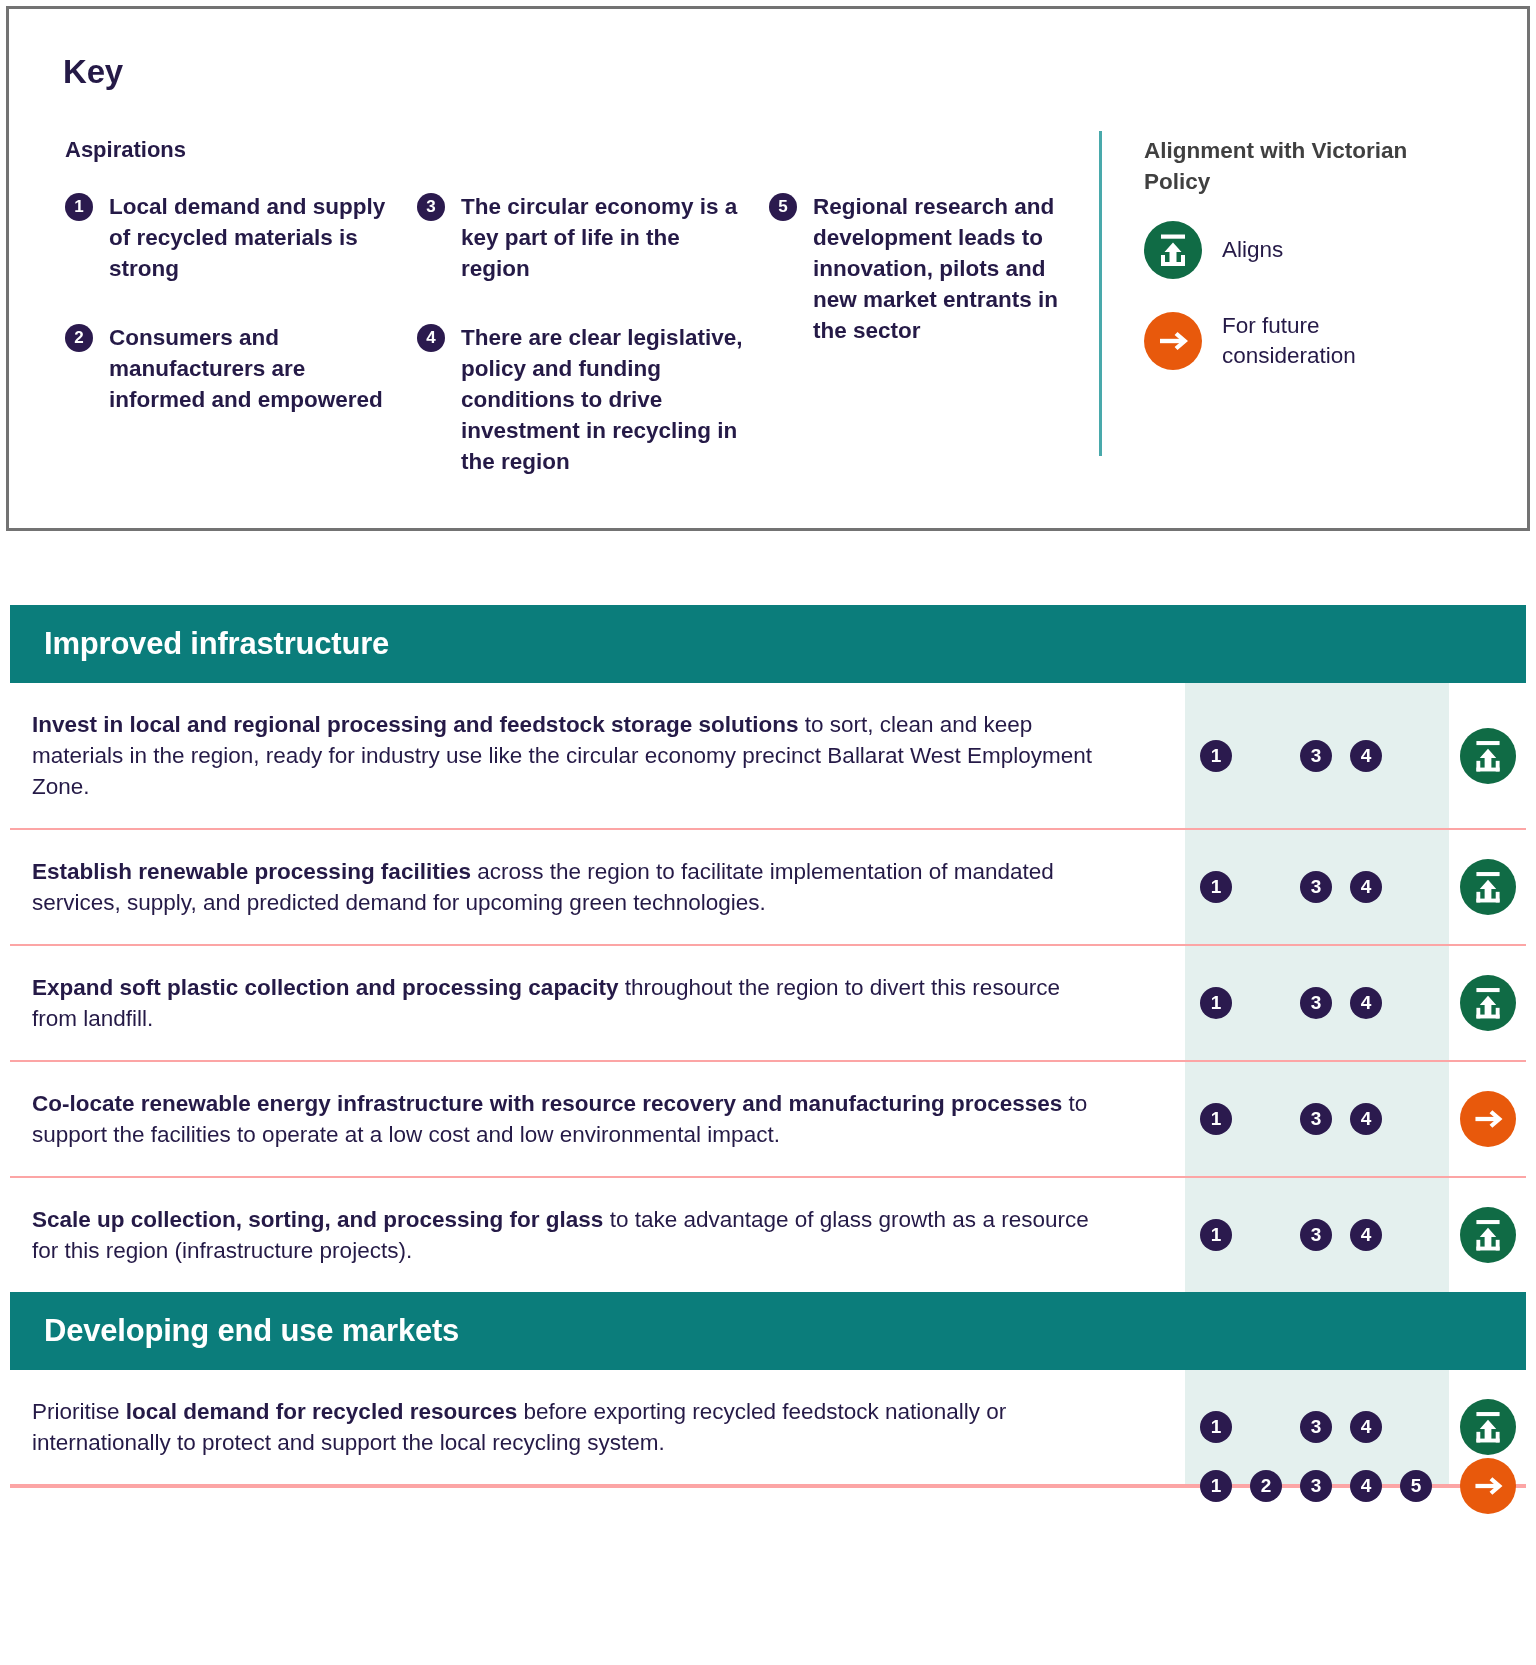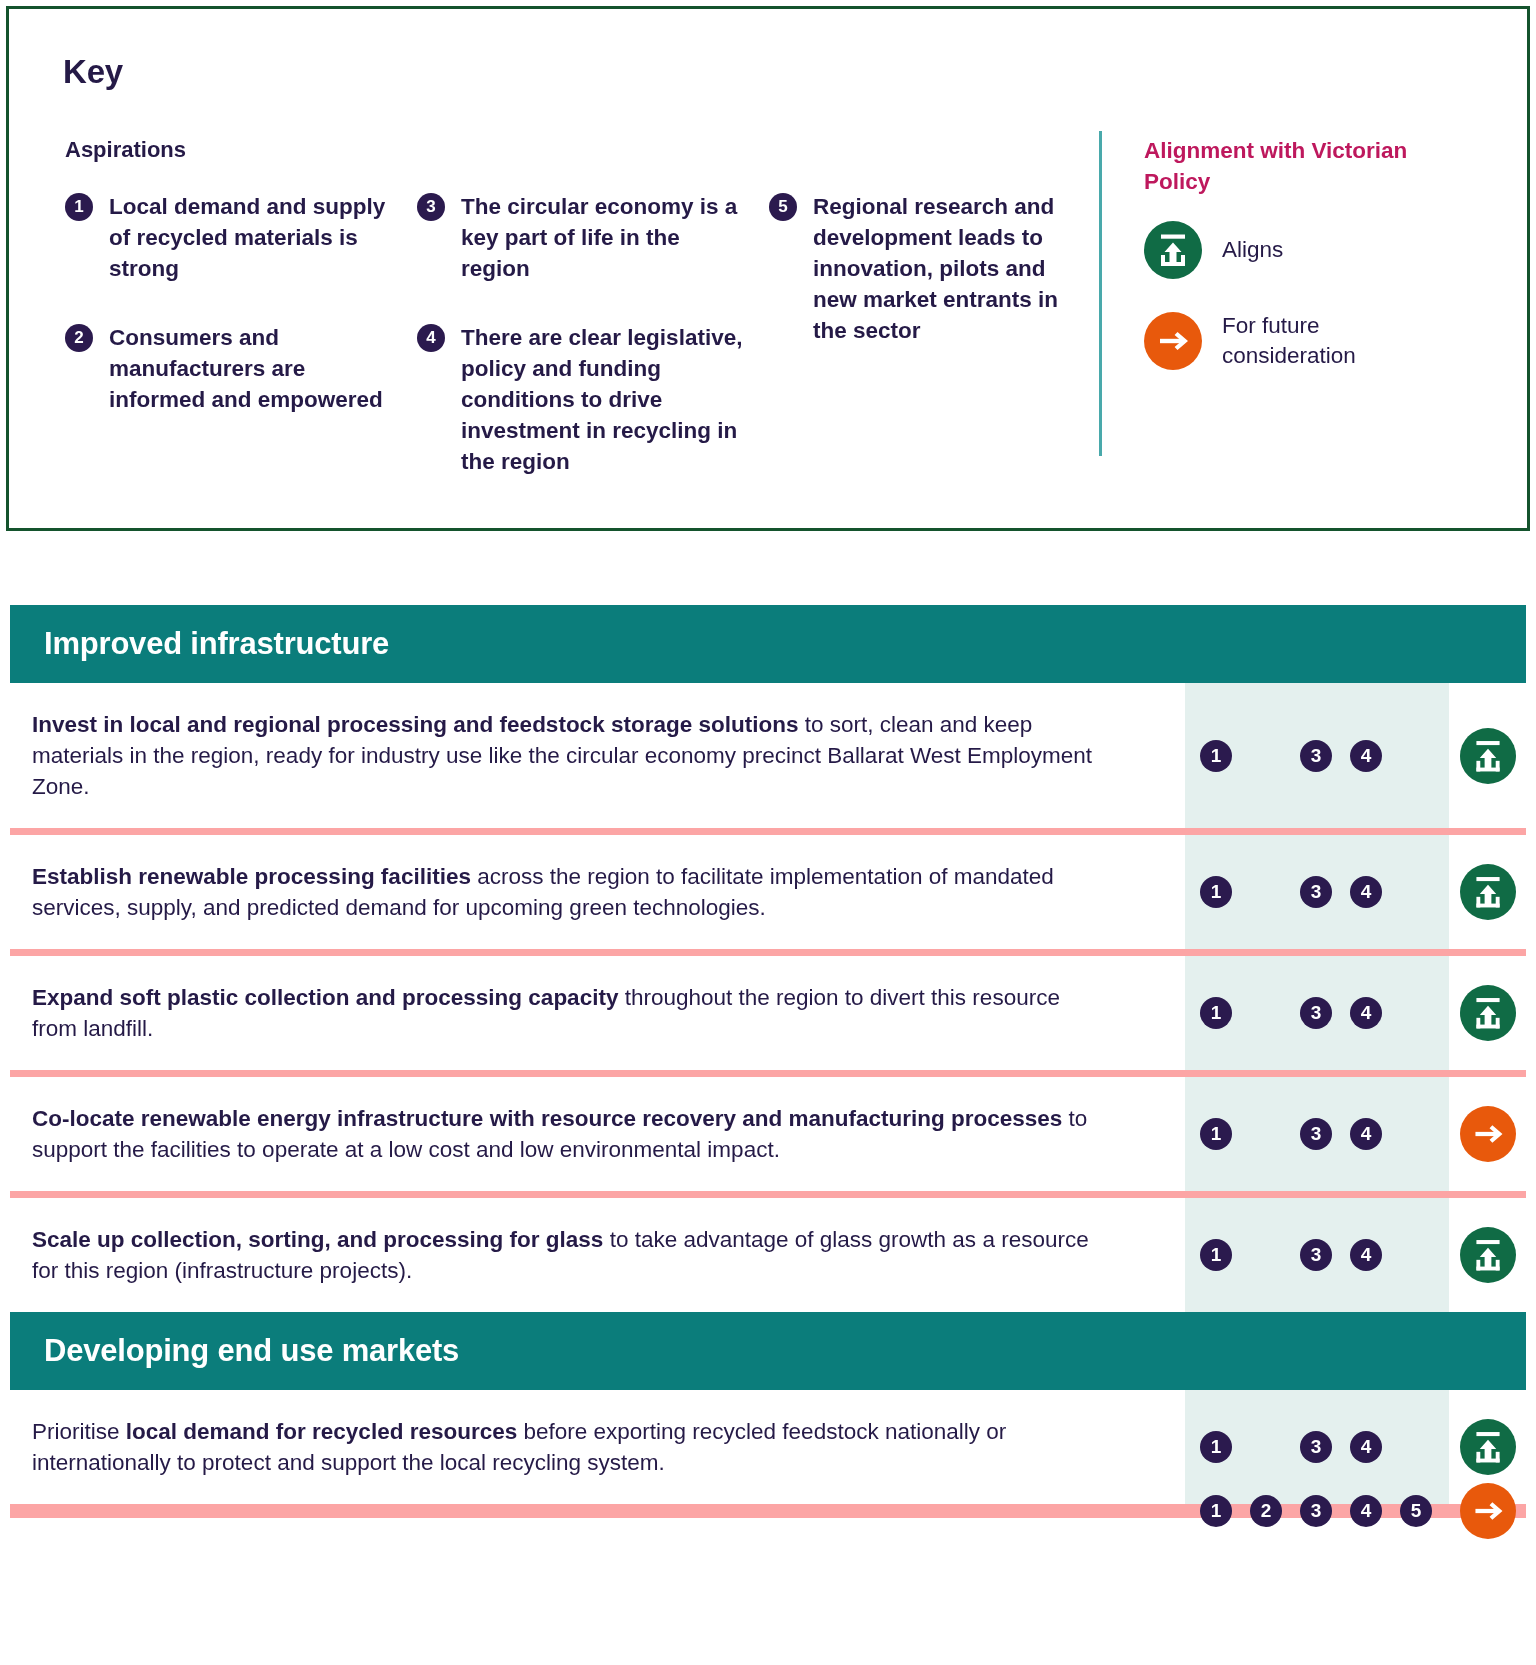--- a/index.html
+++ b/index.html
@@ -17,21 +17,21 @@
     overflow: hidden;
   }
 
   
   .key-box {
     position: absolute;
     left: 6px;
     top: 6px;
     width: 1524px;
     height: 525px;
-    border: 3px solid #14532d;
+    border: 3px solid #737373;
     background: #ffffff;
   }
 
   .key-title {
     position: absolute;
     left: 54px;
     top: 44px;
     font-size: 33px;
     font-weight: bold;
     color: #251a47;
@@ -91,21 +91,21 @@
   }
 
   .alignment-title {
     position: absolute;
     left: 1135px;
     top: 126px;
     width: 300px;
     font-size: 22.5px;
     line-height: 31px;
     font-weight: bold;
-    color: #be185d;
+    color: #404040;
   }
 
   .align-row {
     position: absolute;
     left: 1135px;
     display: flex;
     align-items: center;
     gap: 20px;
   }
   .align-row-1 { top: 212px; }
@@ -145,21 +145,21 @@
     font-weight: bold;
     padding: 21px 0 21px 34px;
     line-height: 36px;
     letter-spacing: -0.2px;
   }
 
   .row {
     position: relative;
     display: flex;
     align-items: stretch;
-    border-bottom: 7px solid #fca5a5;
+    border-bottom: 2px solid #fca5a5;
     background: #ffffff;
   }
   .row.last-in-section { border-bottom: none; }
 
   .row-text {
     flex: 0 0 1175px;
     padding: 26px 90px 26px 22px;
     font-size: 22.5px;
     line-height: 31px;
     color: #251a47;

